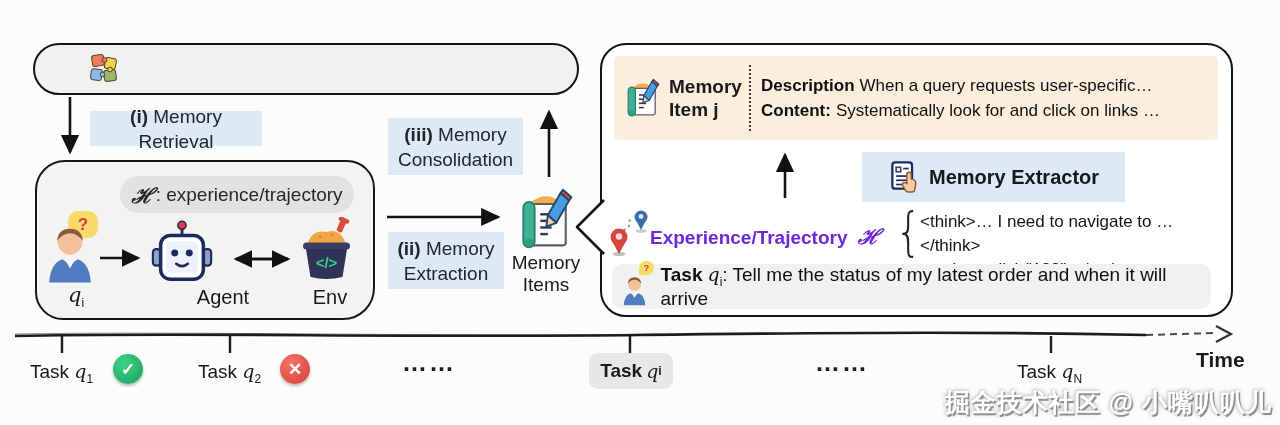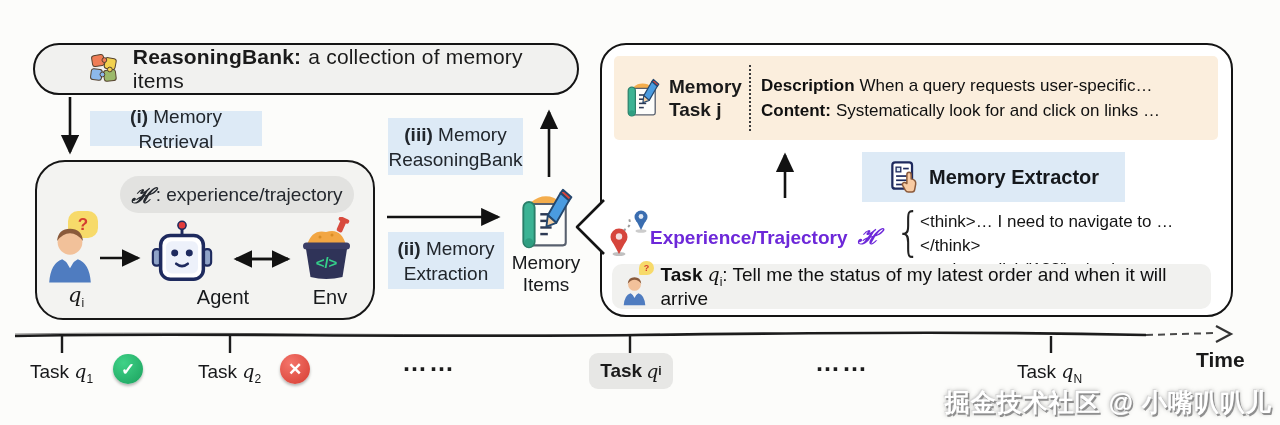--- a/index.html
+++ b/index.html
@@ -122,29 +122,28 @@
       <g stroke="#56422e" stroke-width="1">
         <rect x="7" y="3" width="12" height="11" rx="2.5" fill="#ef7d56" transform="rotate(-9 13 8)"></rect>
         <rect x="20" y="6" width="11" height="11" rx="2.5" fill="#f2d14e" transform="rotate(11 25 11)"></rect>
         <rect x="6" y="17" width="11" height="11" rx="2.5" fill="#8cb8ec" transform="rotate(7 11 22)"></rect>
         <rect x="19" y="18" width="12" height="11" rx="2.5" fill="#9cb96a" transform="rotate(-7 25 23)"></rect>
         <circle cx="19.5" cy="8" r="2.4" fill="#ef7d56"></circle>
         <circle cx="25" cy="17.5" r="2.4" fill="#f2d14e"></circle>
         <circle cx="17.5" cy="22.5" r="2.4" fill="#8cb8ec"></circle>
       </g>
     </svg>
-    <span class="rbank-text"><b>ReasoningBank:</b><span>a collection of memory items</span></span>
   </div>
 
   <div class="abs bluebox lbl-i">
     <span><b>(i)</b> <span>Memory Retrieval</span></span>
   </div>
   <div class="abs bluebox lbl-iii">
     <span><b>(iii)</b> <span>Memory</span></span>
-    <span>ReasoningBank</span>
+    <span>Consolidation</span>
   </div>
   <div class="abs bluebox lbl-ii">
     <span><b>(ii)</b> <span>Memory</span></span>
     <span>Extraction</span>
   </div>
 
   <div class="abs agentbox"></div>
   <div class="abs hpill">
     <span class="scriptH">ℋ</span>
     <span>: experience/trajectory</span>
@@ -224,21 +223,21 @@
             <line x1="28" y1="51" x2="36" y2="51"></line>
         </g>
         <g stroke="#24476e" stroke-width="2" stroke-linejoin="round">
           <path d="M52,4 L61,12 L58.5,15.5 L49.5,7.5 Z" fill="#d8453c"></path>
           <path d="M49.5,7.5 L58.5,15.5 L45,39 L36,31 Z" fill="#4a9be0"></path>
           <path d="M36,31 L45,39 L34.5,43 Z" fill="#f4cfa3"></path>
         </g>
       </svg>
       <div class="mi-ico-title">
         <div>Memory</div>
-        <div>Task j</div>
+        <div>Item j</div>
       </div>
       <div class="mi-divider"></div>
       <div class="mi-fields">
         <div><b>Description</b><span>When a query requests user-specific…</span></div>
         <div><b>Content:</b><span>Systematically look for and click on links …</span></div>
       </div>
     </div>
 
     <div class="abs extractor">
       <svg width="30" height="34" viewBox="0 0 32 36">

